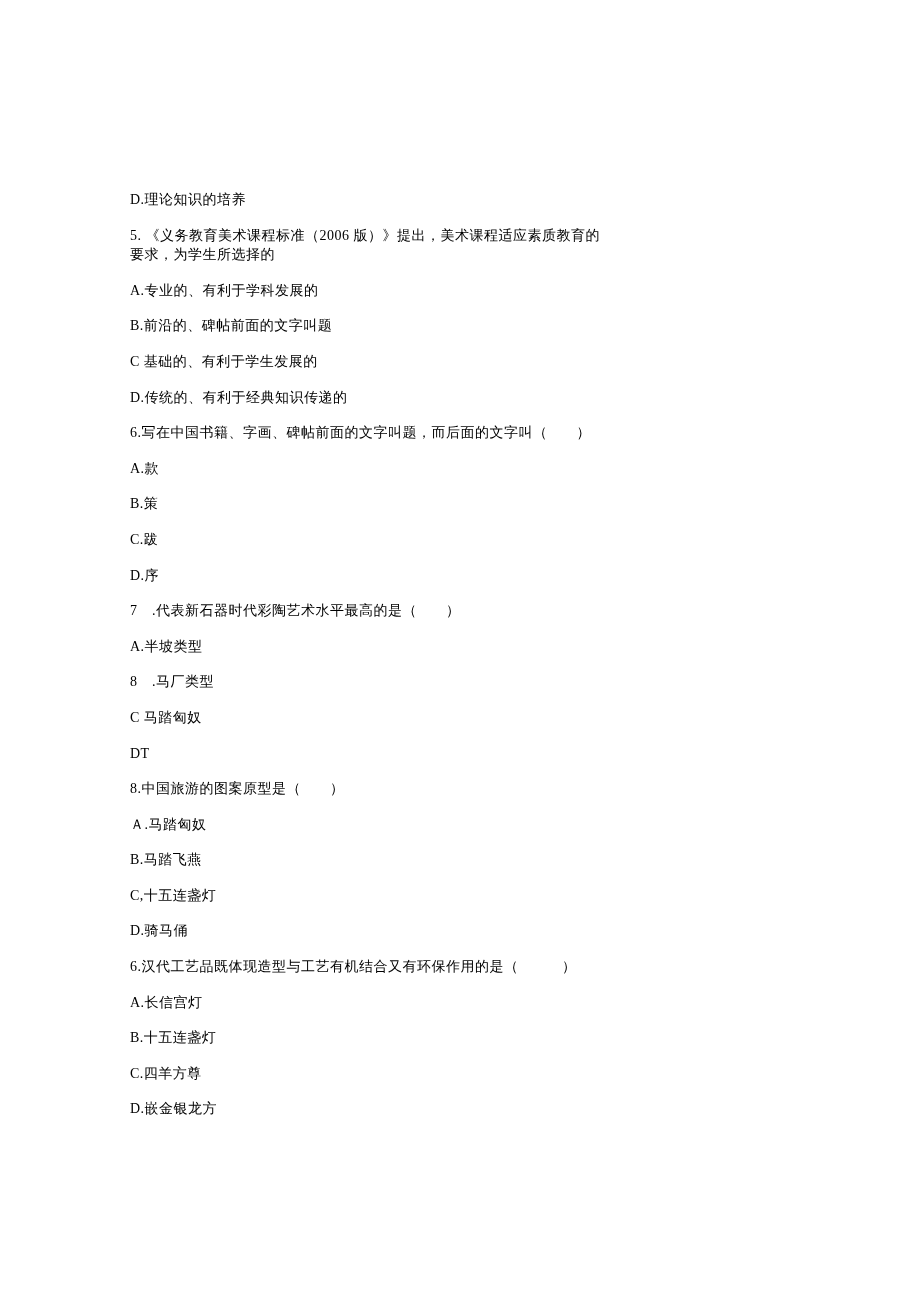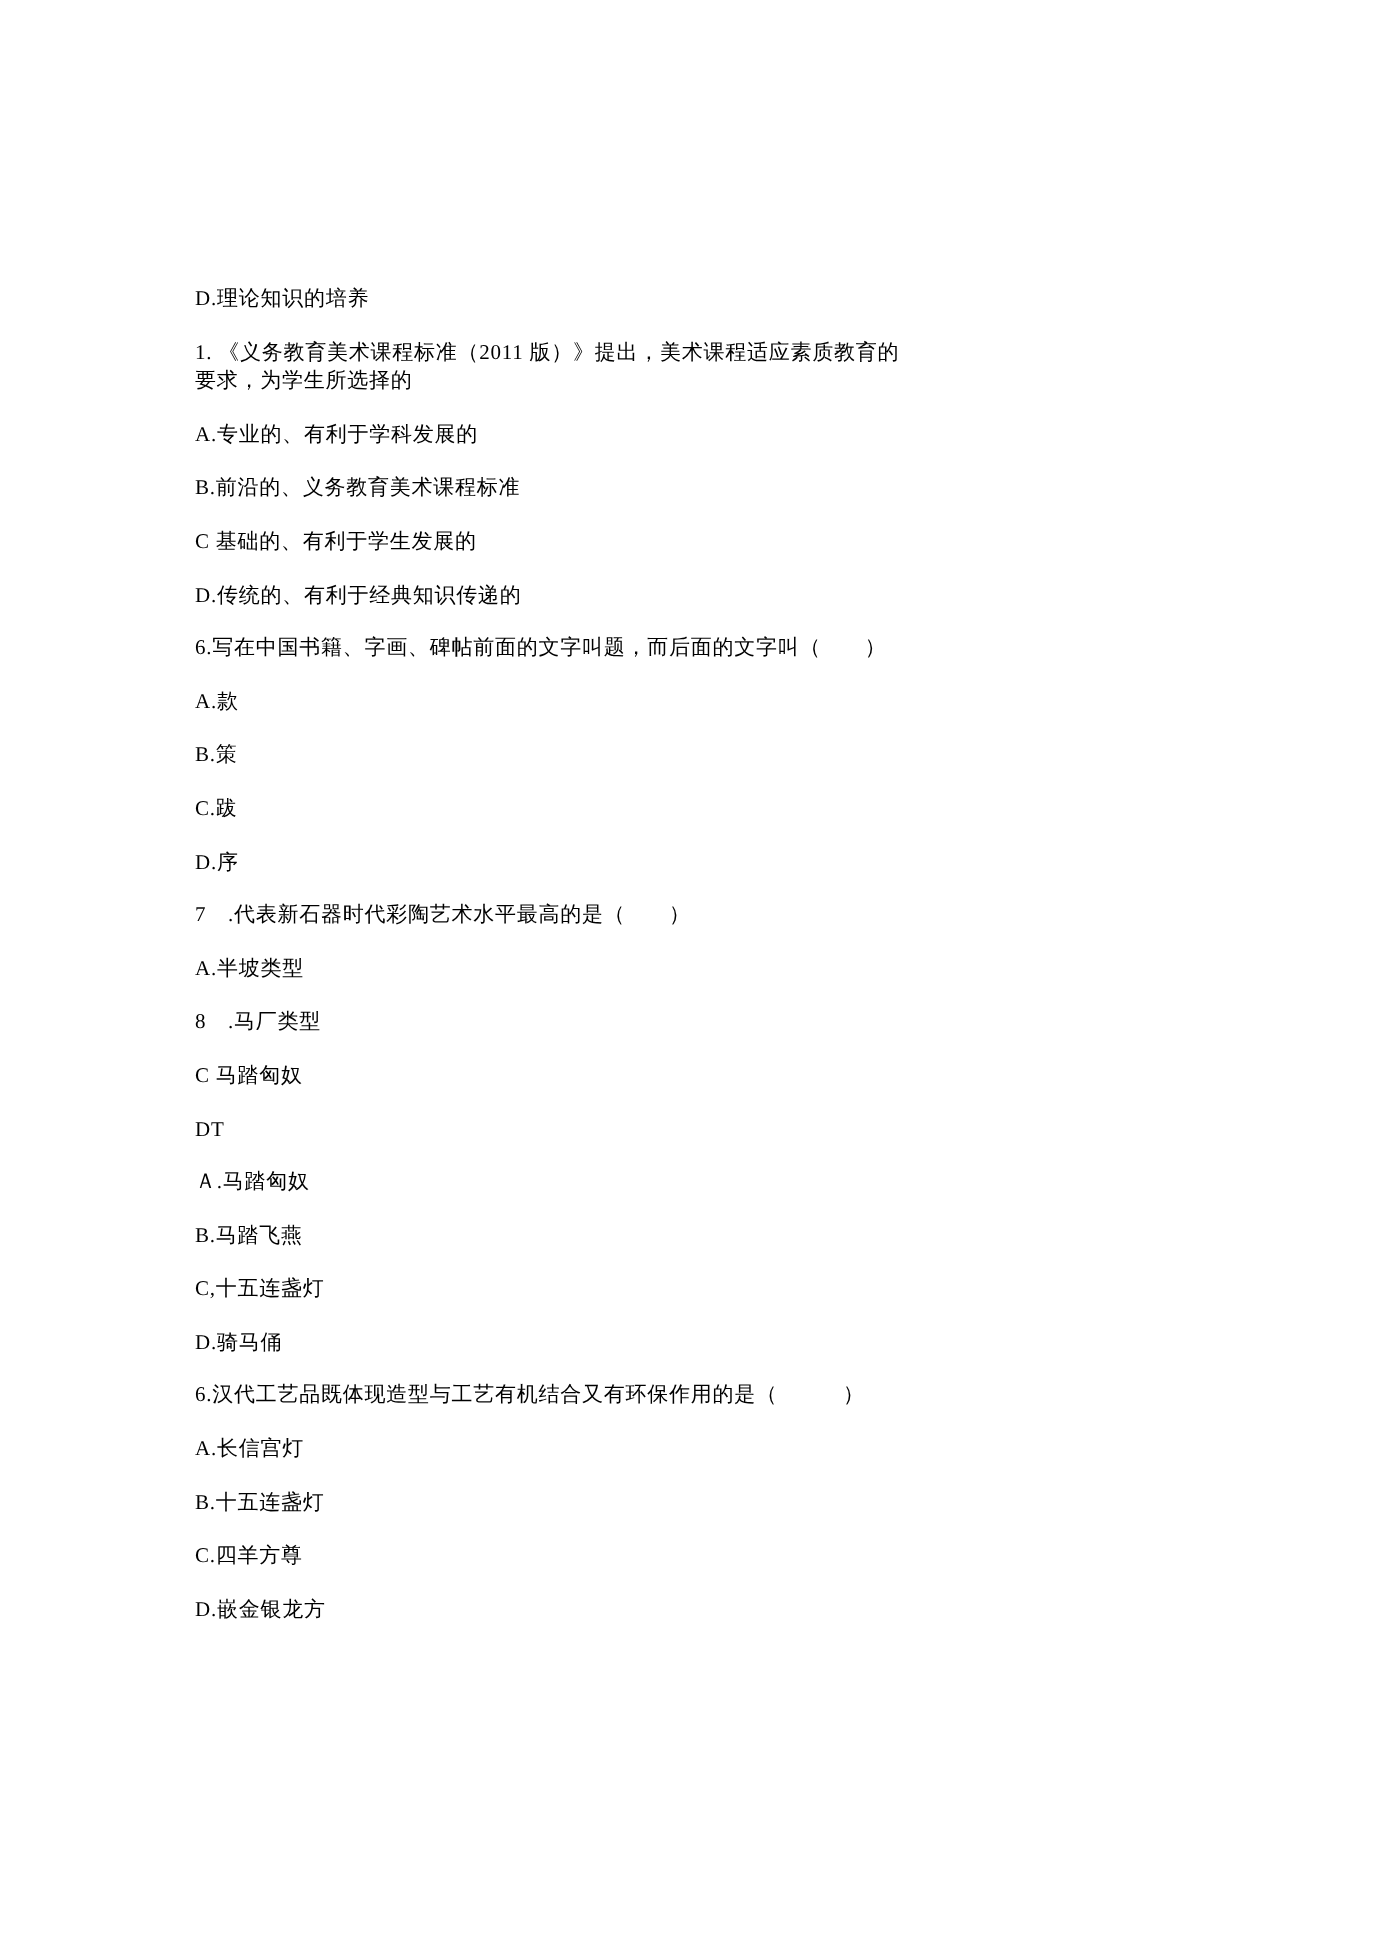--- a/index.html
+++ b/index.html
@@ -26,40 +26,41 @@
   }
 </style>
 </head>
 <body>
 
 <div class="page">
 
   <p class="line">D.理论知识的培养</p>
 
   <div class="q5-wrap">
-    <div class="line" style="margin-bottom:4px;">1. 《义务教育美术课程标准（2011 版）》提出，美术课程适应素质教育的要求，为学生所选择的</div>
+    <div class="line" style="margin-bottom:4px;">5. 《义务教育美术课程标准（2006 版）》提出，美术课程适应素质教育的要求，为学生所选择的</div>
   </div>
 
   <p class="line">A.专业的、有利于学科发展的</p>
-  <p class="line">B.前沿的、义务教育美术课程标准</p>
+  <p class="line">B.前沿的、碑帖前面的文字叫题</p>
   <p class="line">C 基础的、有利于学生发展的</p>
   <p class="line">D.传统的、有利于经典知识传递的</p>
 
   <p class="line">6.写在中国书籍、字画、碑帖前面的文字叫题，而后面的文字叫（　　）</p>
   <p class="line">A.款</p>
   <p class="line">B.策</p>
   <p class="line">C.跋</p>
   <p class="line">D.序</p>
 
   <p class="line">7　.代表新石器时代彩陶艺术水平最高的是（　　）</p>
   <p class="line">A.半坡类型</p>
   <p class="line">8　.马厂类型</p>
   <p class="line">C 马踏匈奴</p>
   <p class="line">DT</p>
 
+  <p class="line">8.中国旅游的图案原型是（　　）</p>
   <p class="line">Ａ.马踏匈奴</p>
   <p class="line">B.马踏飞燕</p>
   <p class="line">C,十五连盏灯</p>
   <p class="line">D.骑马俑</p>
 
   <p class="line">6.汉代工艺品既体现造型与工艺有机结合又有环保作用的是（　　　）</p>
   <p class="line">A.长信宫灯</p>
   <p class="line">B.十五连盏灯</p>
   <p class="line">C.四羊方尊</p>
   <p class="line">D.嵌金银龙方</p>

